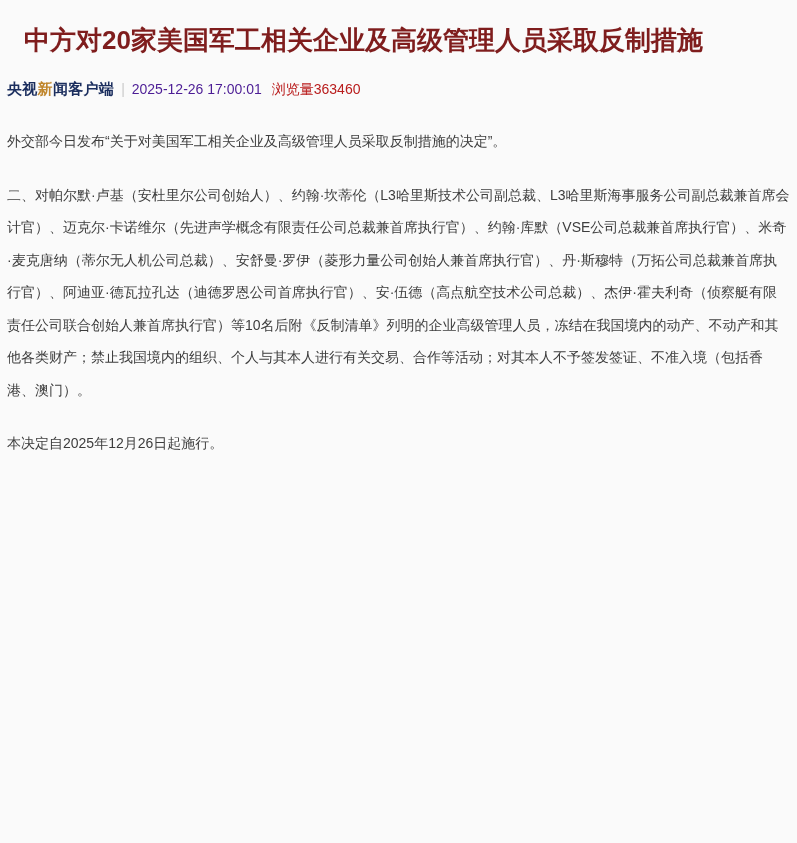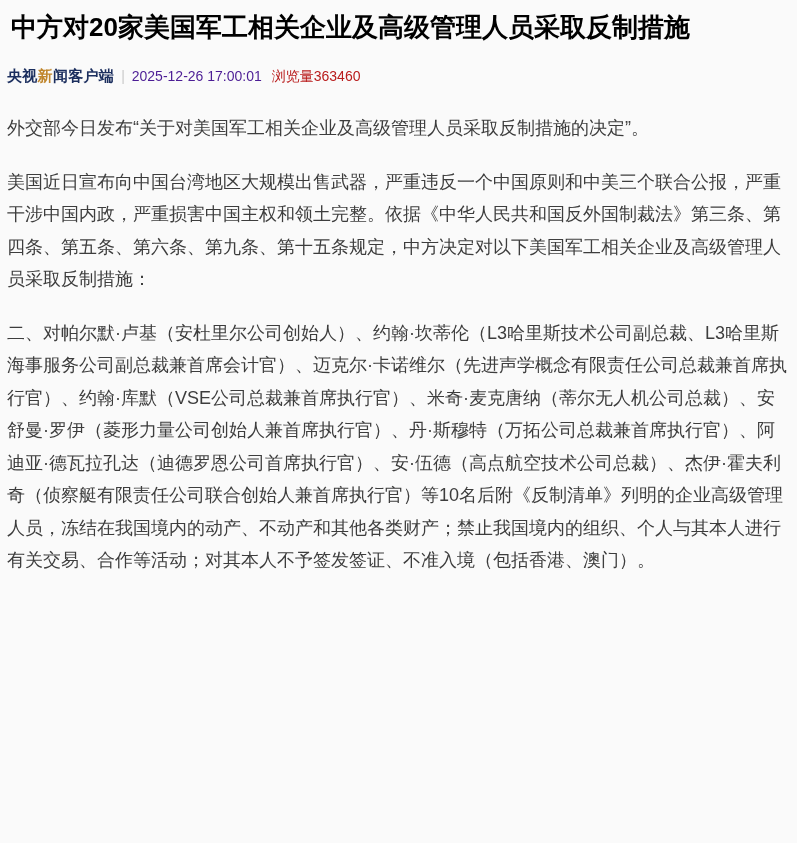--- a/index.html
+++ b/index.html
@@ -10,26 +10,26 @@
     font-family: "Liberation Sans", "DejaVu Sans", sans-serif;
   }
   .page {
     width: 797px;
     min-height: 843px;
     margin: 0 auto;
     background: #fafafa;
     padding: 6px 7px 10px 7px;
   }
   .article-title {
-    margin: 4px;
+    margin: 17px;
     padding: 0;
     font-size: 26px;
     line-height: 1.35;
     font-weight: 700;
-    color: #000000;
+    color: #7f1d1d;
   }
   .meta-row {
     margin-top: 22px;
     font-size: 14px;
     color: #a6a6a6;
     display: flex;
     align-items: baseline;
     white-space: nowrap;
   }
   .source-name {
@@ -41,21 +41,21 @@
   .c-gold { color: #c0862c; }
   .meta-sep {
     margin: 0 7px;
     color: #c9c9c9;
     font-size: 14px;
   }
   .meta-datetime { color: #4c1d95; }
   .meta-views { margin-left: 10px; color: #b91c1c; }
   .article-body p {
     margin: 21px 0 0 0;
-    font-size: 18px;
+    font-size: 14px;
     line-height: 32.5px;
     color: #3d3d3d;
     word-break: break-all;
     overflow-wrap: anywhere;
   }
   .article-body p:first-child { margin-top: 26px; }
 </style>
 </head>
 <body>
 
@@ -65,17 +65,17 @@
 
   <div class="meta-row">
     <span class="source-name"><span class="c-navy">央视</span><span class="c-gold">新</span><span class="c-navy">闻客户端</span></span>
     <span class="meta-sep">|</span>
     <span class="meta-datetime">2025-12-26 17:00:01</span>
     <span class="meta-views">浏览量363460</span>
   </div>
 
   <div class="article-body">
     <p>外交部今日发布“关于对美国军工相关企业及高级管理人员采取反制措施的决定”。</p>
-    <p>美国近日宣布向中国台湾地区大规模出售武器，严重违反一个中国原则和中美三个联合公报，严重干涉中国内政，严重损害中国主权和领土完整。依据《中华人民共和国反外国制裁法》第三条、第四条、第五条、第六条、第九条、第十五条规定，中方决定对以下美国军工相关企业及高级管理人员采取反制措施：</p>
     <p>二、对帕尔默·卢基（安杜里尔公司创始人）、约翰·坎蒂伦（L3哈里斯技术公司副总裁、L3哈里斯海事服务公司副总裁兼首席会计官）、迈克尔·卡诺维尔（先进声学概念有限责任公司总裁兼首席执行官）、约翰·库默（VSE公司总裁兼首席执行官）、米奇·麦克唐纳（蒂尔无人机公司总裁）、安舒曼·罗伊（菱形力量公司创始人兼首席执行官）、丹·斯穆特（万拓公司总裁兼首席执行官）、阿迪亚·德瓦拉孔达（迪德罗恩公司首席执行官）、安·伍德（高点航空技术公司总裁）、杰伊·霍夫利奇（侦察艇有限责任公司联合创始人兼首席执行官）等10名后附《反制清单》列明的企业高级管理人员，冻结在我国境内的动产、不动产和其他各类财产；禁止我国境内的组织、个人与其本人进行有关交易、合作等活动；对其本人不予签发签证、不准入境（包括香港、澳门）。</p>
+    <p>本决定自2025年12月26日起施行。</p>
   </div>
 
 </div>
 
 </body></html>

